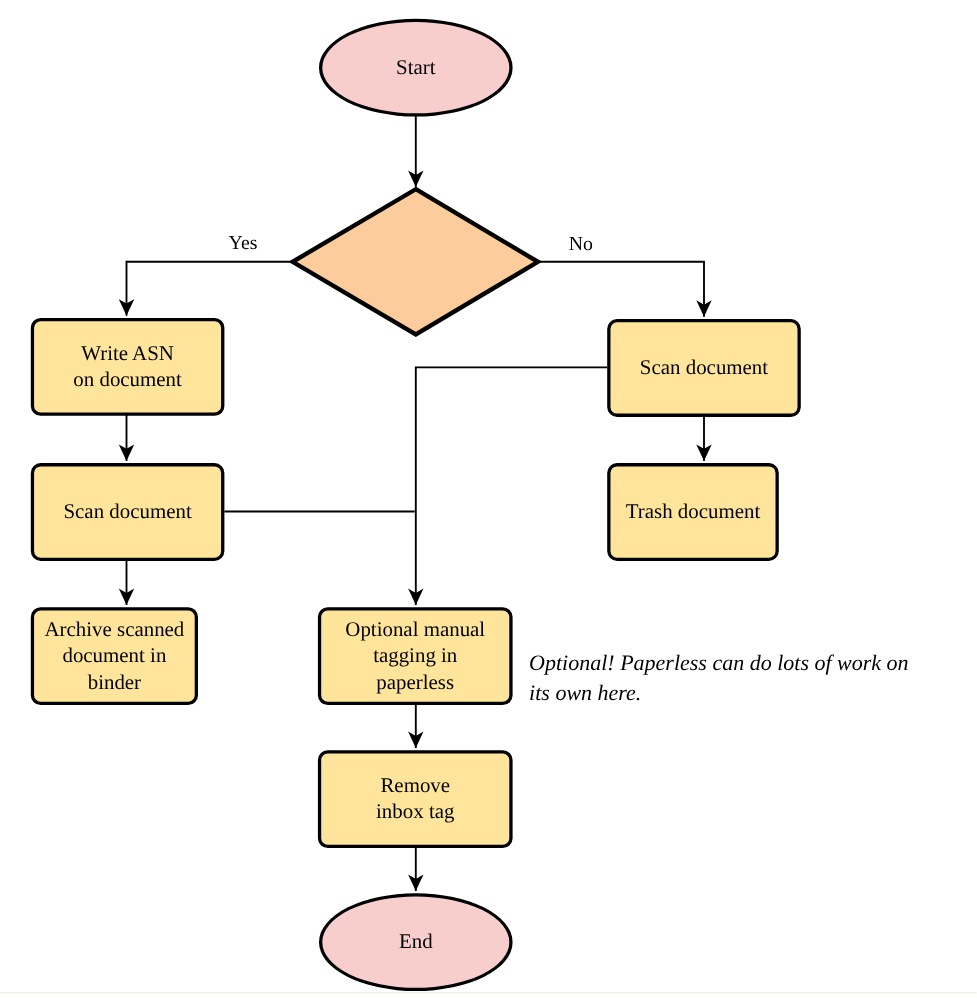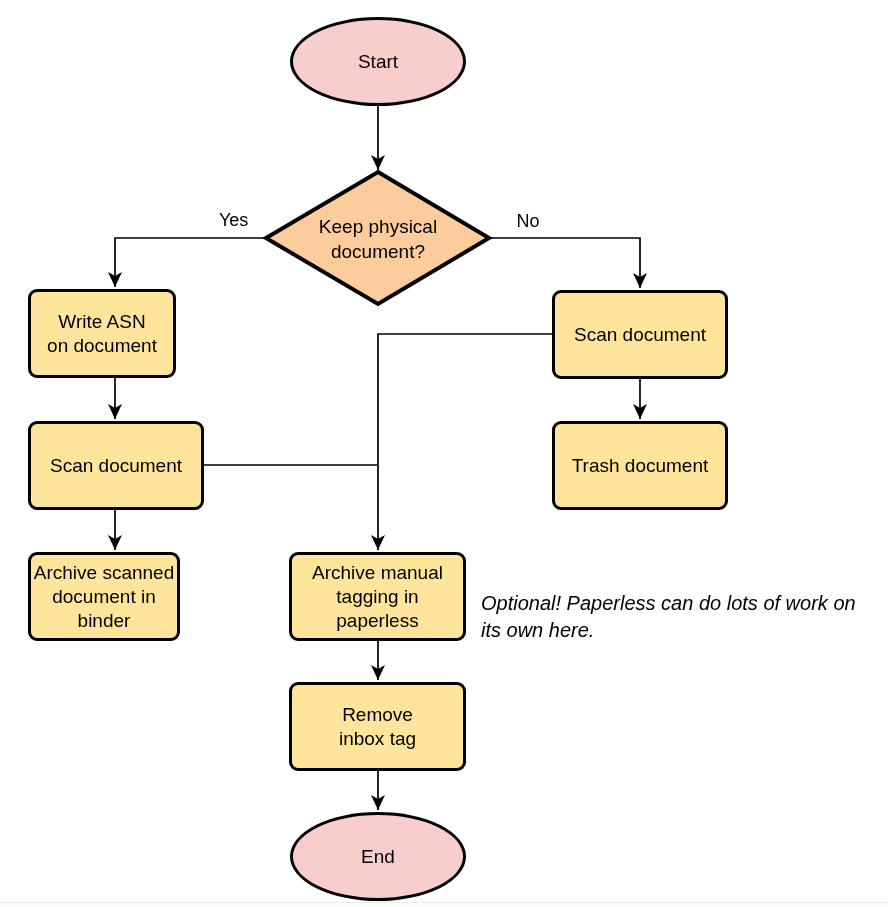--- a/index.html
+++ b/index.html
@@ -2,21 +2,21 @@
 <html><head>
 <meta charset="utf-8">
 <style>
   * { margin: 0; padding: 0; box-sizing: border-box; }
   html, body { background: #ffffff; }
   .canvas {
     position: relative;
     width: 888px;
     height: 907px;
     background: #ffffff;
-    font-family: Liberation Sans, sans-serif;
+    font-family: Liberation Serif, serif;
     color: #000000;
     overflow: hidden;
   }
   svg.edges {
     position: absolute;
     left: 0; top: 0;
     width: 888px; height: 907px;
   }
   .edge {
     fill: none;
@@ -59,21 +59,21 @@
     text-align: center;
     font-size: 19px;
     line-height: 25px;
     white-space: pre-line;
   }
   .edge-label {
     position: absolute;
     font-size: 18px;
     line-height: 18px;
   }
-  .edge-label.yes { left: 219px; top: 211px; width: 44px; }
+  .edge-label.yes { left: 190px; top: 211px; width: 44px; text-align: right; }
   .edge-label.no  { left: 506px; top: 212px; width: 44px; text-align: center; }
   .annotation {
     position: absolute;
     left: 481px; top: 590px;
     width: 420px;
     font-size: 20px;
     line-height: 27px;
     font-style: italic;
     white-space: pre-line;
   }
@@ -108,53 +108,49 @@
     <polyline class="edge" points="378,640 378,680" marker-end="url(#arrowhead)"></polyline>
     <polyline class="edge" points="378,770 378,810" marker-end="url(#arrowhead)"></polyline>
 
     <polygon class="diamond" points="378,172 489,238 378,304 266,238"></polygon>
   </svg>
 
   <div class="node terminal" style="left:290px; top:17px; width:176px; height:89px;">
     <span>Start</span>
   </div>
 
-  <div class="decision-label">
-    <span>Keep physical
-document?</span>
-  </div>
 
   <div class="edge-label yes">Yes</div>
   <div class="edge-label no">No</div>
 
-  <div class="node process" style="left:28px; top:289px; width:148px; height:89px;">
+  <div class="node process" style="left:28px; top:289px; width:176px; height:89px;">
     <span>Write ASN
 on document</span>
   </div>
 
   <div class="node process" style="left:28px; top:421px; width:176px; height:89px;">
     <span>Scan document</span>
   </div>
 
   <div class="node process" style="left:28px; top:552px; width:152px; height:89px;">
     <span>Archive scanned
 document in
 binder</span>
   </div>
 
   <div class="node process" style="left:552px; top:290px; width:176px; height:89px;">
     <span>Scan document</span>
   </div>
 
-  <div class="node process" style="left:552px; top:421px; width:176px; height:89px;">
+  <div class="node process" style="left:552px; top:421px; width:156px; height:89px;">
     <span>Trash document</span>
   </div>
 
   <div class="node process" style="left:289px; top:552px; width:177px; height:89px;">
-    <span>Archive manual
+    <span>Optional manual
 tagging in
 paperless</span>
   </div>
 
   <div class="annotation">Optional! Paperless can do lots of work on
 its own here.</div>
 
   <div class="node terminal" style="left:290px; top:812px; width:176px; height:89px;">
     <span>End</span>
   </div>

